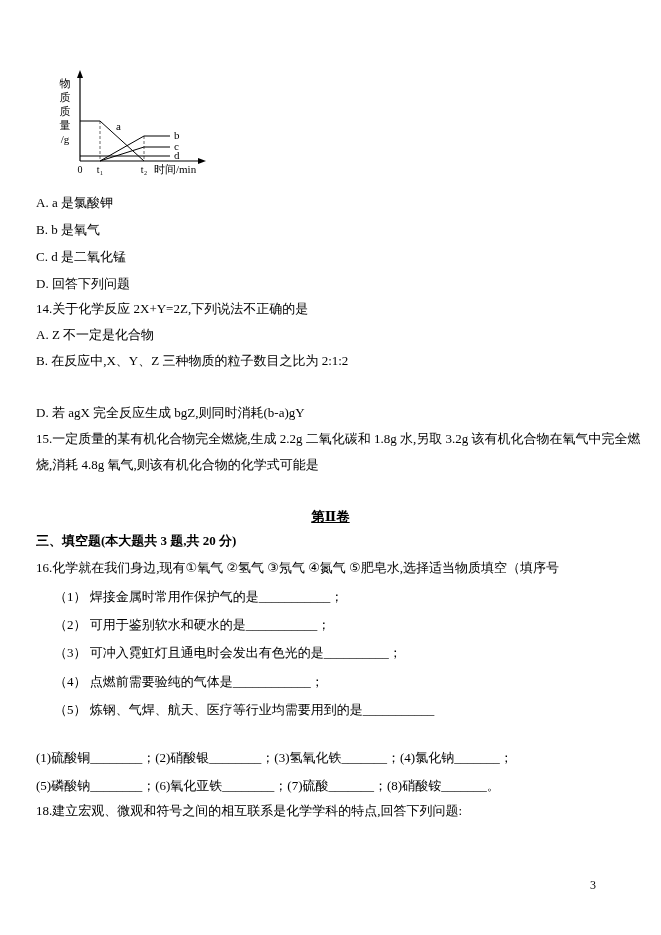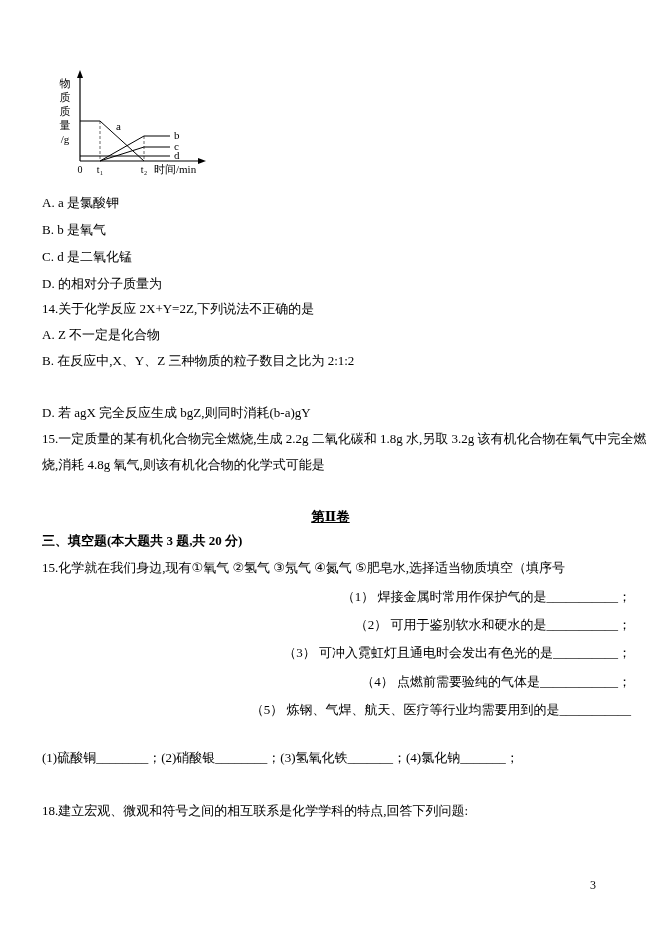--- a/index.html
+++ b/index.html
@@ -2,24 +2,24 @@
 <html><head>
 <meta charset="utf-8">
 <style>
   html,body{margin:0;padding:0;background:#ffffff;}
   .page{
     position:relative;width:661px;height:935px;background:#ffffff;color:#000;
     font-family:"Liberation Serif","DejaVu Serif","DejaVu Sans",serif;
     overflow:hidden;
   }
   .line{
-    position:absolute;left:42px;right:30px;height:26px;line-height:26px;
+    position:absolute;left:36px;right:30px;height:26px;line-height:26px;
     font-size:13px;white-space:nowrap;color:#000;
   }
-  .indent{left:54px;text-align:right;}
+  .indent{left:54px;}
   .bold{font-weight:bold;}
   .center{left:0;right:0;text-align:center;font-size:13.5px;text-decoration:underline;}
   .opt-inline span{margin-right:22px;}
   .chart{position:absolute;left:50px;top:68px;}
   .chart .axis{stroke:#000;stroke-width:1.2;fill:none;}
   .chart .curve{stroke:#000;stroke-width:1;fill:none;}
   .chart .dash{stroke:#666;stroke-width:1;stroke-dasharray:3 2;fill:none;}
   .chart text{fill:#000;font-family:"Liberation Serif","DejaVu Serif","DejaVu Sans",serif;}
   .chart .tick{font-size:10px;}
   .chart .clabel{font-size:11px;}
@@ -58,38 +58,39 @@
     <text class="alabel" x="15" y="19" text-anchor="middle">物</text>
     <text class="alabel" x="15" y="33" text-anchor="middle">质</text>
     <text class="alabel" x="15" y="47" text-anchor="middle">质</text>
     <text class="alabel" x="15" y="61" text-anchor="middle">量</text>
     <text class="alabel" x="15" y="75" text-anchor="middle">/g</text>
   </svg>
 
   <div class="line" style="top:190px">A. a 是氯酸钾</div>
   <div class="line" style="top:217px">B. b 是氧气</div>
   <div class="line" style="top:244px">C. d 是二氧化锰</div>
-  <div class="line" style="top:271px">D. 的相对分子质量为</div>
+  <div class="line" style="top:271px">D. 回答下列问题</div>
 
   <div class="line" style="top:296px">14.关于化学反应 2X+Y=2Z,下列说法不正确的是</div>
   <div class="line" style="top:322px">A. Z 不一定是化合物</div>
   <div class="line" style="top:348px">B. 在反应中,X、Y、Z 三种物质的粒子数目之比为 2:1:2</div>
   <div class="line" style="top:400px">D. 若 agX 完全反应生成 bgZ,则同时消耗(b-a)gY</div>
 
   <div class="line" style="top:426px">15.一定质量的某有机化合物完全燃烧,生成 2.2g 二氧化碳和 1.8g 水,另取 3.2g 该有机化合物在氧气中完全燃</div>
   <div class="line" style="top:452px">烧,消耗 4.8g 氧气,则该有机化合物的化学式可能是</div>
 
   <div class="line center bold" style="top:504px">第Ⅱ卷</div>
   <div class="line bold" style="top:528px">三、填空题(本大题共 3 题,共 20 分)</div>
 
-  <div class="line" style="top:555px">15.化学就在我们身边,现有①氧气 ②氢气 ③氖气 ④氮气 ⑤肥皂水,选择适当物质填空（填序号</div>
+  <div class="line" style="top:555px">16.化学就在我们身边,现有①氧气 ②氢气 ③氖气 ④氮气 ⑤肥皂水,选择适当物质填空（填序号</div>
   <div class="line indent" style="top:584px">（1） 焊接金属时常用作保护气的是___________；</div>
   <div class="line indent" style="top:612px">（2） 可用于鉴别软水和硬水的是___________；</div>
   <div class="line indent" style="top:640px">（3） 可冲入霓虹灯且通电时会发出有色光的是__________；</div>
   <div class="line indent" style="top:669px">（4） 点燃前需要验纯的气体是____________；</div>
   <div class="line indent" style="top:697px">（5） 炼钢、气焊、航天、医疗等行业均需要用到的是___________</div>
 
   <div class="line" style="top:745px">(1)硫酸铜________；(2)硝酸银________；(3)氢氧化铁_______；(4)氯化钠_______；</div>
+  <div class="line" style="top:773px">(5)磷酸钠________；(6)氧化亚铁________；(7)硫酸_______；(8)硝酸铵_______。</div>
 
   <div class="line" style="top:798px">18.建立宏观、微观和符号之间的相互联系是化学学科的特点,回答下列问题:</div>
 
   <div class="page-num">3</div>
 </div>
 
 </body></html>

